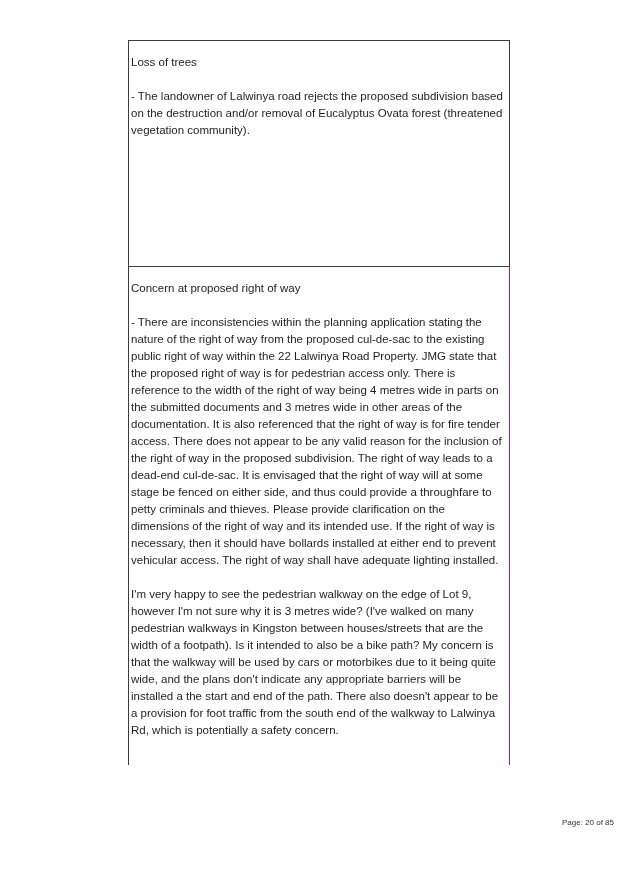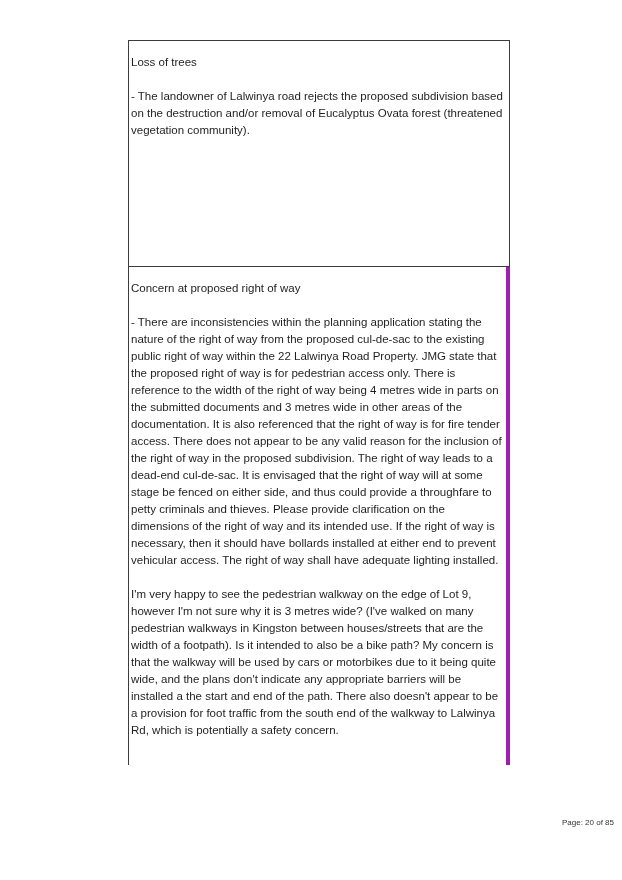--- a/index.html
+++ b/index.html
@@ -26,21 +26,21 @@
   }
   .cell-1 {
     top: 40px;
     height: 227px;
     border: 1px solid #3c3c3c;
   }
   .cell-2 {
     top: 267px;
     height: 498px;
     border-left: 1px solid #3c3c3c;
-    border-right: 4px solid #a21caf;
+    border-right: 1px solid #a21caf;
     border-top: none;
     border-bottom: none;
   }
   .section-title {
     font-weight: normal;
     font-size: 11.5px;
     line-height: 17px;
     margin-bottom: 17px;
   }
   .para {

